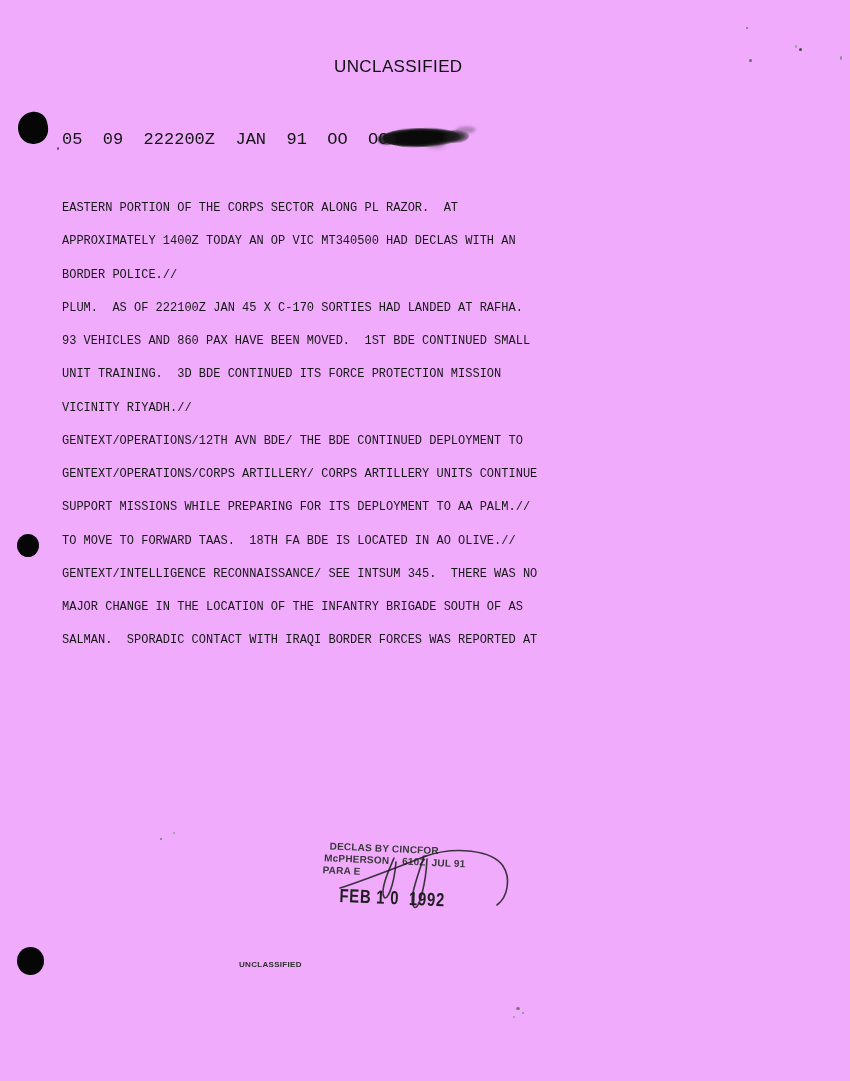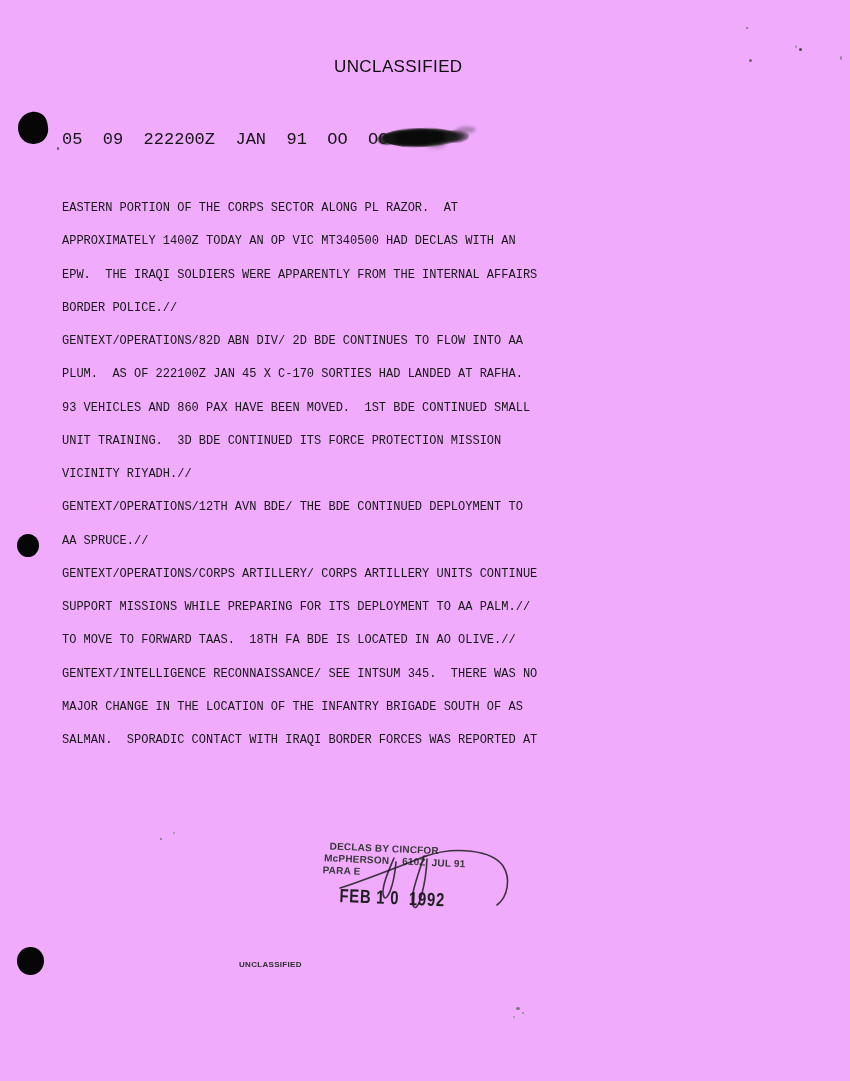--- a/index.html
+++ b/index.html
@@ -90,29 +90,26 @@
   <div class="punch punch-1"></div>
   <div class="punch punch-2"></div>
   <div class="punch punch-3"></div>
 
   <div class="dtg-line">05  09  222200Z  JAN  91  OO  OO</div>
   <div class="redaction"></div>
 
   <div class="body-text">
     <div class="body-line">EASTERN PORTION OF THE CORPS SECTOR ALONG PL RAZOR.  AT</div>
     <div class="body-line">APPROXIMATELY 1400Z TODAY AN OP VIC MT340500 HAD DECLAS WITH AN</div>
-    <div class="body-line">EPW.  THE IRAQI SOLDIERS WERE APPARENTLY FROM THE INTERNAL AFFAIRS</div>
     <div class="body-line">BORDER POLICE.//</div>
-    <div class="body-line">GENTEXT/OPERATIONS/82D ABN DIV/ 2D BDE CONTINUES TO FLOW INTO AA</div>
     <div class="body-line">PLUM.  AS OF 222100Z JAN 45 X C-170 SORTIES HAD LANDED AT RAFHA.</div>
     <div class="body-line">93 VEHICLES AND 860 PAX HAVE BEEN MOVED.  1ST BDE CONTINUED SMALL</div>
     <div class="body-line">UNIT TRAINING.  3D BDE CONTINUED ITS FORCE PROTECTION MISSION</div>
     <div class="body-line">VICINITY RIYADH.//</div>
     <div class="body-line">GENTEXT/OPERATIONS/12TH AVN BDE/ THE BDE CONTINUED DEPLOYMENT TO</div>
-    <div class="body-line">AA SPRUCE.//</div>
     <div class="body-line">GENTEXT/OPERATIONS/CORPS ARTILLERY/ CORPS ARTILLERY UNITS CONTINUE</div>
     <div class="body-line">SUPPORT MISSIONS WHILE PREPARING FOR ITS DEPLOYMENT TO AA PALM.//</div>
     <div class="body-line">TO MOVE TO FORWARD TAAS.  18TH FA BDE IS LOCATED IN AO OLIVE.//</div>
     <div class="body-line">GENTEXT/INTELLIGENCE RECONNAISSANCE/ SEE INTSUM 345.  THERE WAS NO</div>
     <div class="body-line">MAJOR CHANGE IN THE LOCATION OF THE INFANTRY BRIGADE SOUTH OF AS</div>
     <div class="body-line">SALMAN.  SPORADIC CONTACT WITH IRAQI BORDER FORCES WAS REPORTED AT</div>
   </div>
 
   <div class="stamp">
     <div class="stamp-l1">DECLAS BY CINCFOR</div>

